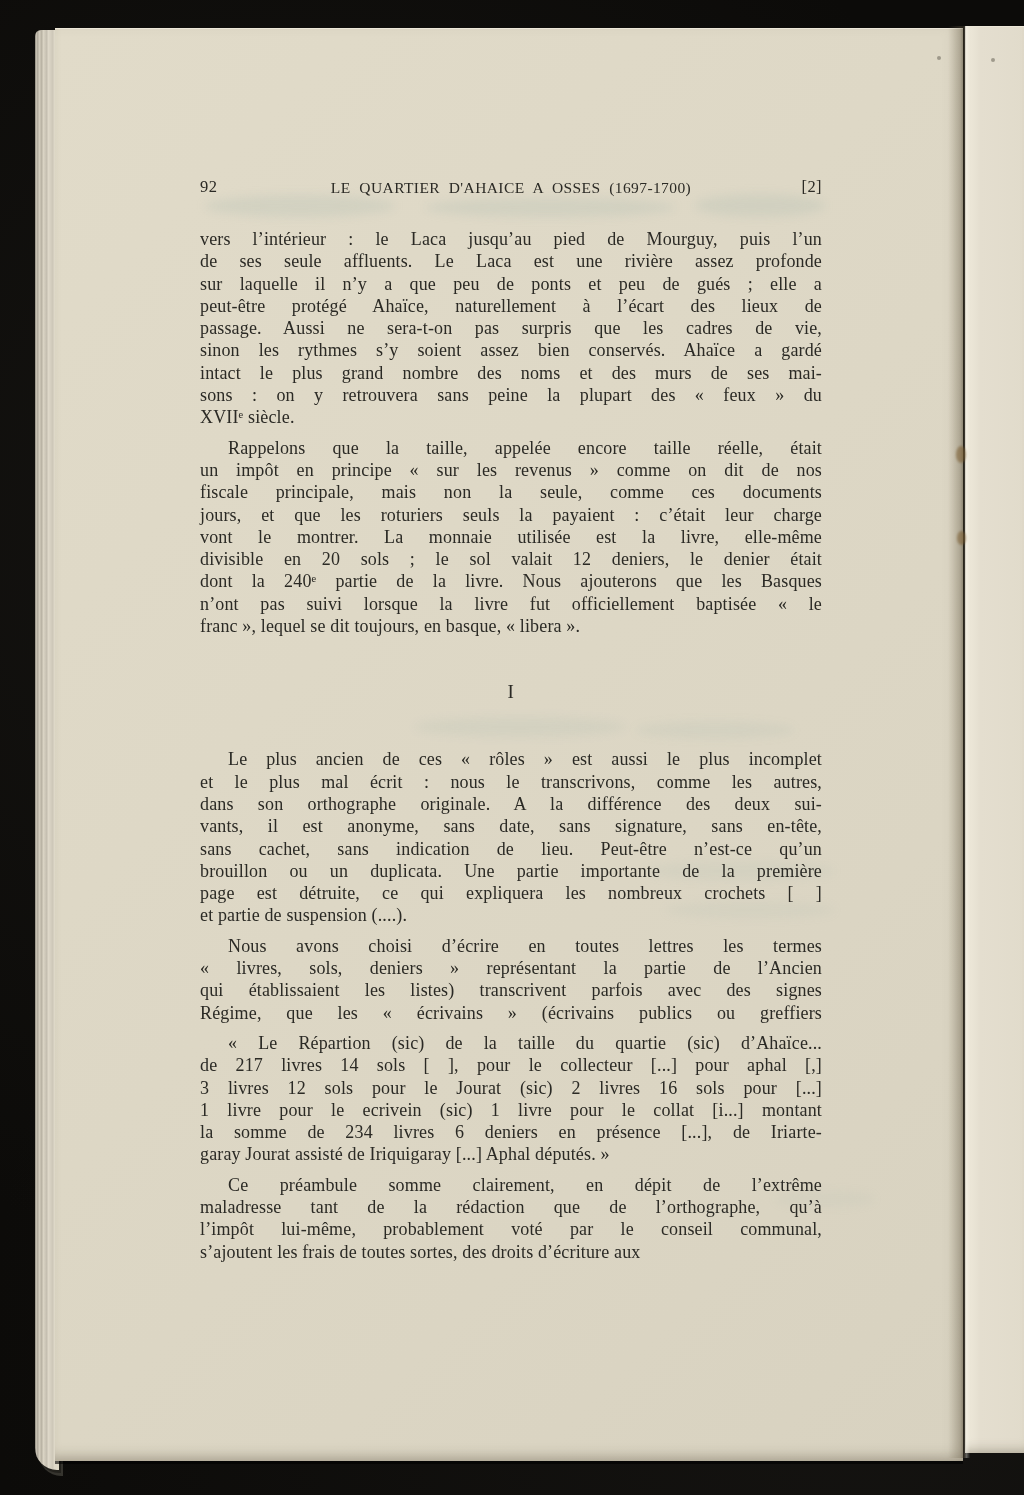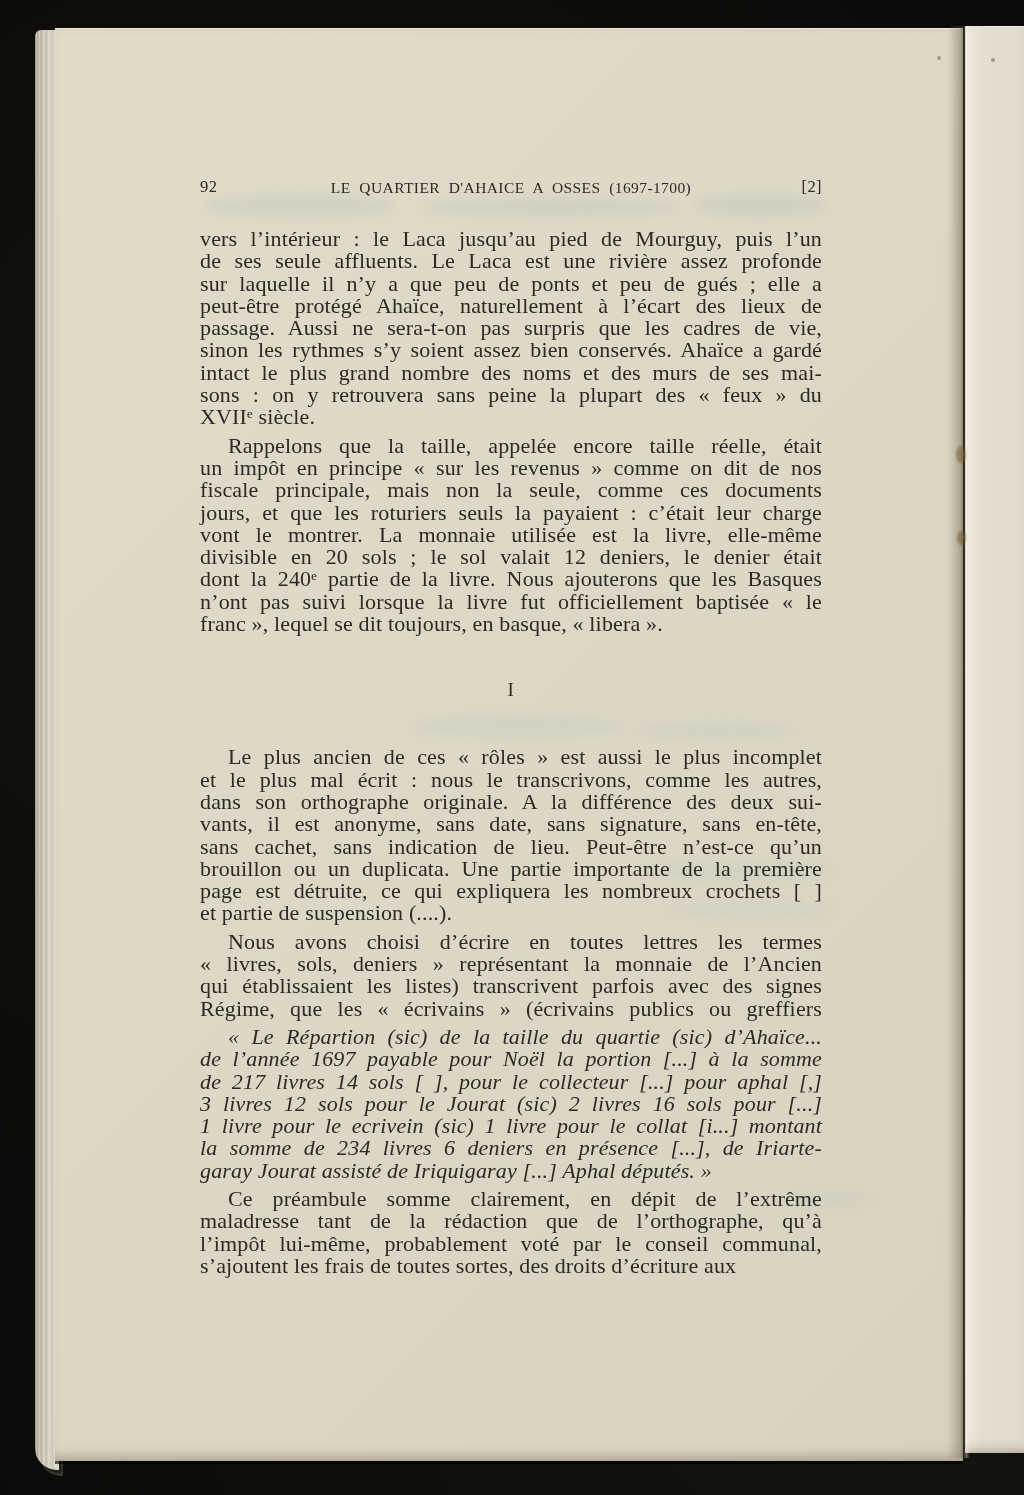--- a/index.html
+++ b/index.html
@@ -48,22 +48,22 @@
   
   .text-col{position:absolute;left:145px;top:146px;width:622px;color:#2b2a25;}
   .running-header{
     display:flex;align-items:flex-end;height:22px;margin-bottom:31px;
     font-size:15.5px;letter-spacing:.4px;
   }
   .folio{width:90px;font-size:16.5px;letter-spacing:.5px;}
   .running-title{flex:1;text-align:center;word-spacing:4.5px;}
   .bracket-ref{width:90px;text-align:right;font-size:16.5px;}
 
-  .para{margin:0 0 6px 0;font-size:22px;line-height:22.3px;letter-spacing:.15px;}
-  .para.italic{font-style:italic;}
+  .para{margin:8px 0 6px 0;font-size:18px;line-height:22.3px;letter-spacing:.15px;}
+  .para.italic{}
   .line{text-align:justify;text-align-last:justify;white-space:normal;}
   .line.last{text-align-last:left;}
   .line.indent{padding-left:28px;}
   .section-heading{
     margin:44px 0 45px 0;text-align:center;font-size:19px;line-height:22px;
     letter-spacing:.5px;
   }
 </style>
 </head>
 <body>
@@ -116,27 +116,26 @@
           <div class="line">et le plus mal écrit : nous le transcrivons, comme les autres,</div>
           <div class="line">dans son orthographe originale. A la différence des deux sui-</div>
           <div class="line">vants, il est anonyme, sans date, sans signature, sans en-tête,</div>
           <div class="line">sans cachet, sans indication de lieu. Peut-être n’est-ce qu’un</div>
           <div class="line">brouillon ou un duplicata. Une partie importante de la première</div>
           <div class="line">page est détruite, ce qui expliquera les nombreux crochets [ ]</div>
           <div class="line last">et partie de suspension (....).</div>
         </div>
         <div class="para">
           <div class="line indent">Nous avons choisi d’écrire en toutes lettres les termes</div>
-          <div class="line">« livres, sols, deniers » représentant la monnaie de l’Ancien</div>
+          <div class="line">« livres, sols, deniers » représentant la partie de l’Ancien</div>
           <div class="line">qui établissaient les listes) transcrivent parfois avec des signes</div>
           <div class="line">Régime, que les « écrivains » (écrivains publics ou greffiers</div>
         </div>
         <div class="para italic">
           <div class="line indent">« Le Répartion (sic) de la taille du quartie (sic) d’Ahaïce...</div>
-          <div class="line">de l’année 1697 payable pour Noël la portion [...] à la somme</div>
           <div class="line">de 217 livres 14 sols [ ], pour le collecteur [...] pour aphal [,]</div>
           <div class="line">3 livres 12 sols pour le Jourat (sic) 2 livres 16 sols pour [...]</div>
           <div class="line">1 livre pour le ecrivein (sic) 1 livre pour le collat [i...] montant</div>
           <div class="line">la somme de 234 livres 6 deniers en présence [...], de Iriarte-</div>
           <div class="line last">garay Jourat assisté de Iriquigaray [...] Aphal députés. »</div>
         </div>
         <div class="para">
           <div class="line indent">Ce préambule somme clairement, en dépit de l’extrême</div>
           <div class="line">maladresse tant de la rédaction que de l’orthographe, qu’à</div>
           <div class="line">l’impôt lui-même, probablement voté par le conseil communal,</div>

